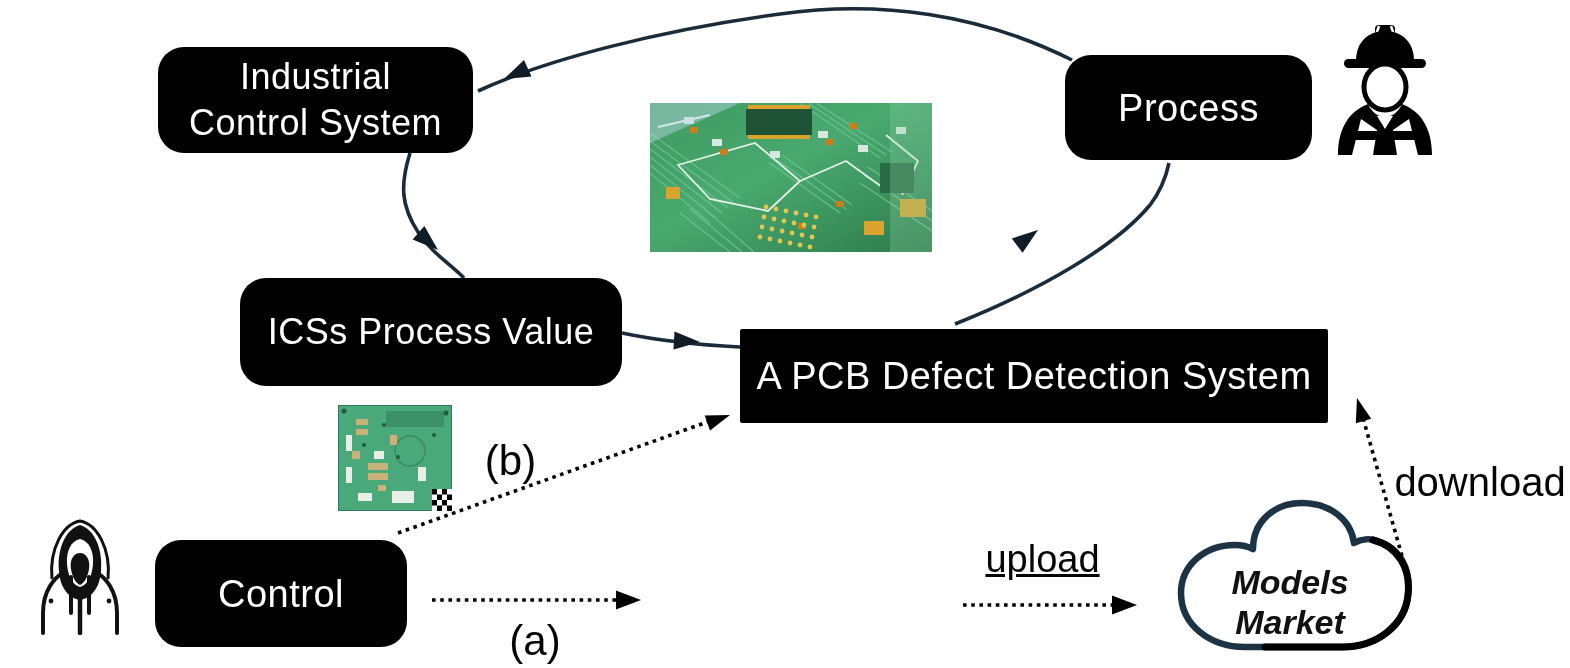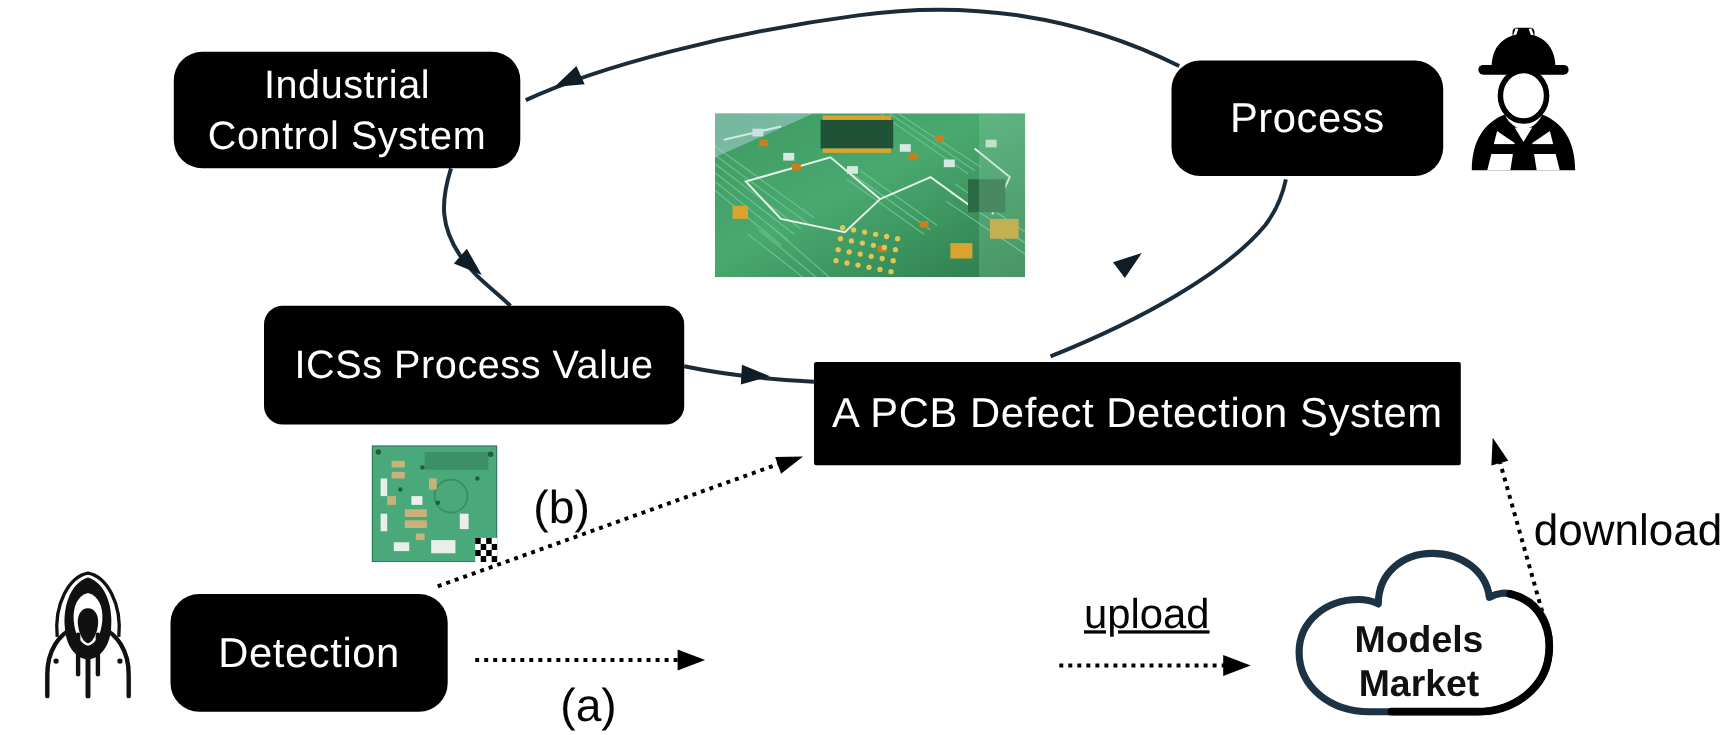--- a/index.html
+++ b/index.html
@@ -13,21 +13,21 @@
     white-space:pre-line;font-weight:400;letter-spacing:.5px;
   }
   .edge-label{
     position:absolute;color:#050505;display:flex;align-items:center;justify-content:center;
     text-align:center;white-space:pre-line;
   }
   .arrow-layer{position:absolute;left:0;top:0;pointer-events:none;}
   .icon-abs{position:absolute;}
   .cloud-text{
     position:absolute;left:1215px;top:562px;width:150px;color:#111;
-    font-weight:bold;font-size:34px;line-height:40px;text-align:center;white-space:pre-line;
+    font-weight:bold;font-size:34px;line-height:40px;text-align:center;white-space:pre-line;font-style:italic;
   }
   .fs36{font-size:36px;line-height:46px}
   .fs38{font-size:38px;line-height:48px}
 </style>
 </head>
 <body>
 
 <div id="stage">
 
   <svg class="arrow-layer" width="1570" height="668" viewBox="0 0 1570 668">
@@ -55,25 +55,25 @@
 
     <path d="M 398,533 L 710,421" fill="none" stroke="#000" stroke-width="3.6" stroke-dasharray="3.6 4.6"></path>
     <polygon points="730,415 710,430.6 704.7,415.5" fill="#000"></polygon>
   </svg>
 
   <div class="node fs36" style="left:158px;top:47px;width:315px;height:106px;">Industrial
 Control System</div>
 
   <div class="node fs38" style="left:1065px;top:55px;width:247px;height:105px;">Process</div>
 
-  <div class="node fs36" style="left:240px;top:278px;width:382px;height:108px;border-radius:17px;">ICSs Process Value</div>
+  <div class="node fs36" style="left:240px;top:278px;width:382px;height:108px;">ICSs Process Value</div>
 
   <div class="node fs38" style="left:740px;top:329px;width:588px;height:94px;border-radius:2px;">A PCB Defect Detection System</div>
 
-  <div class="node fs38" style="left:155px;top:540px;width:252px;height:107px;">Detection</div>
+  <div class="node fs38" style="left:155px;top:540px;width:252px;height:107px;">Control</div>
 
 
 
   <div class="edge-label" style="left:490px;top:618px;width:90px;height:46px;font-size:42px;">(a)</div>
 
   <div class="edge-label" style="left:463px;top:436px;width:95px;height:50px;font-size:42px;">(b)</div>
 
   <div class="edge-label" style="left:975px;top:538px;width:135px;height:42px;font-size:38px;text-decoration:underline;">upload</div>
 
   <div class="edge-label" style="left:1394px;top:460px;width:172px;height:44px;font-size:40px;">download</div>

